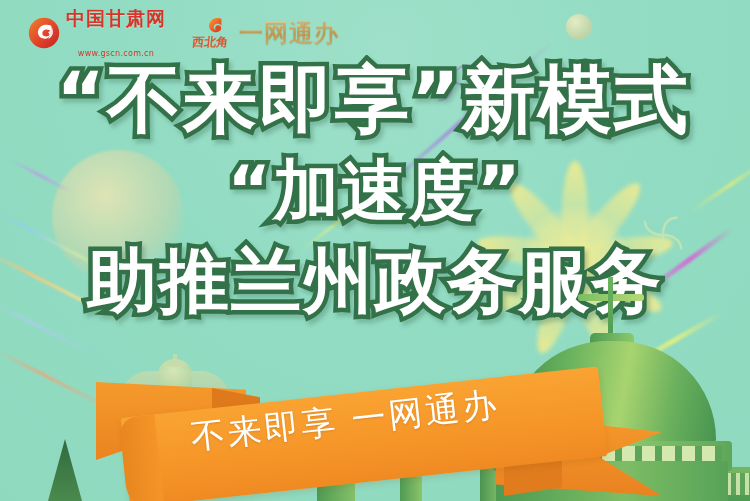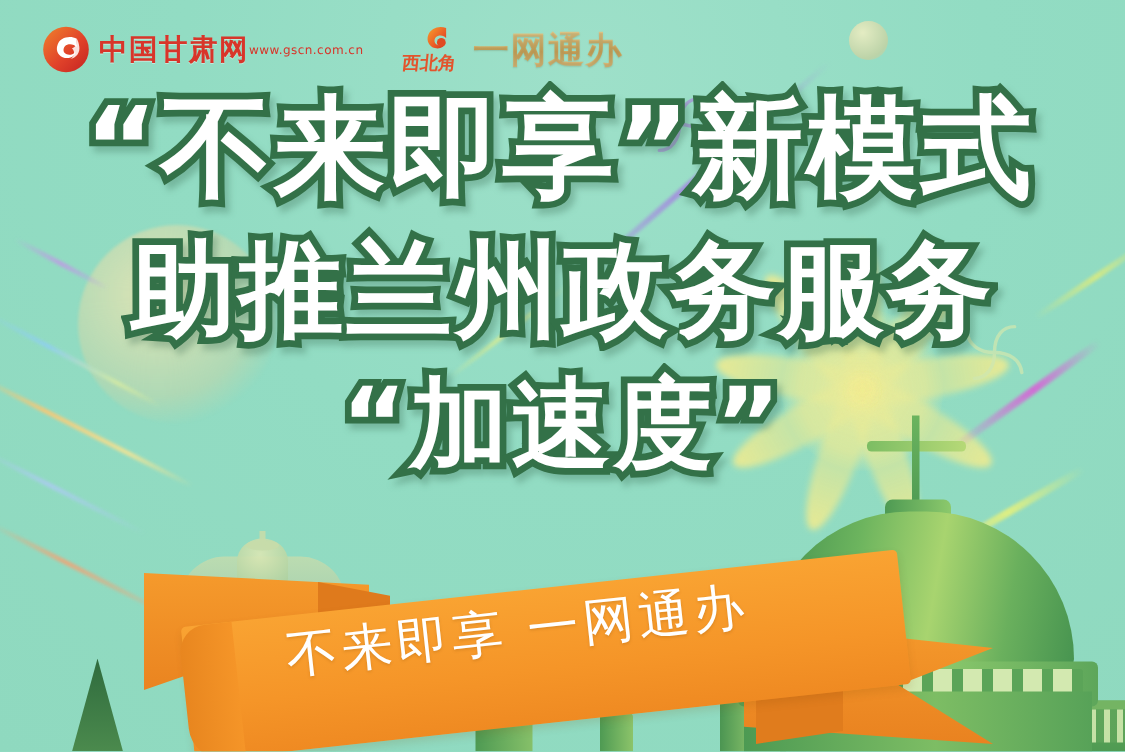--- a/index.html
+++ b/index.html
@@ -90,21 +90,21 @@
   .swirl.w1{ left:430px; top:60px; }
   .swirl.w2{ left:640px; top:212px; }
 
   
   .header{
     position:absolute; left:0; top:0; width:750px; height:66px;
     display:flex; align-items:center; padding-left:28px; gap:14px;
   }
   .logo-gansu{ display:flex; align-items:center; gap:6px; }
   .gs-mark{ width:32px; height:32px; position:relative; flex:0 0 auto; }
-  .gs-text{ display:flex; flex-direction:row; align-items:center; line-height:1; }
+  .gs-text{ display:flex; flex-direction:column; align-items:center; line-height:1;gap:20px; }
   .gs-cn{
     font-family:"DejaVu Sans", sans-serif;
     font-size:19px; font-weight:700; letter-spacing:1px;
     color:#d8352a; white-space:nowrap;
     text-shadow:0 1px 0 rgba(255,255,255,.4);
   }
   .gs-url{
     font-family:"DejaVu Sans", sans-serif;
     font-size:8px; font-weight:400; color:#d8352a;
     letter-spacing:.3px; margin-top:2px; white-space:nowrap;
@@ -414,22 +414,22 @@
           <circle cx="15.5" cy="14.5" r="3.2" fill="#e04a22"></circle>
         </svg>
         <div class="xbj-cn">西北角</div>
       </div>
       <div class="xbj-app">一网通办</div>
     </div>
   </div>
 
   <div class="headline">
     <span class="hl-line hl-1">“不来即享”新模式</span>
+    <span class="hl-line hl-3">“加速度”</span>
     <span class="hl-line hl-2">助推兰州政务服务</span>
-    <span class="hl-line hl-3">“加速度”</span>
   </div>
 
   <div class="city">
     <div class="dome-left">
       <div class="cap"></div>
         <div class="knob"></div>
         <div class="ring"></div>
         <div class="pin"></div>
     </div>
     <div class="spire-left"></div>

